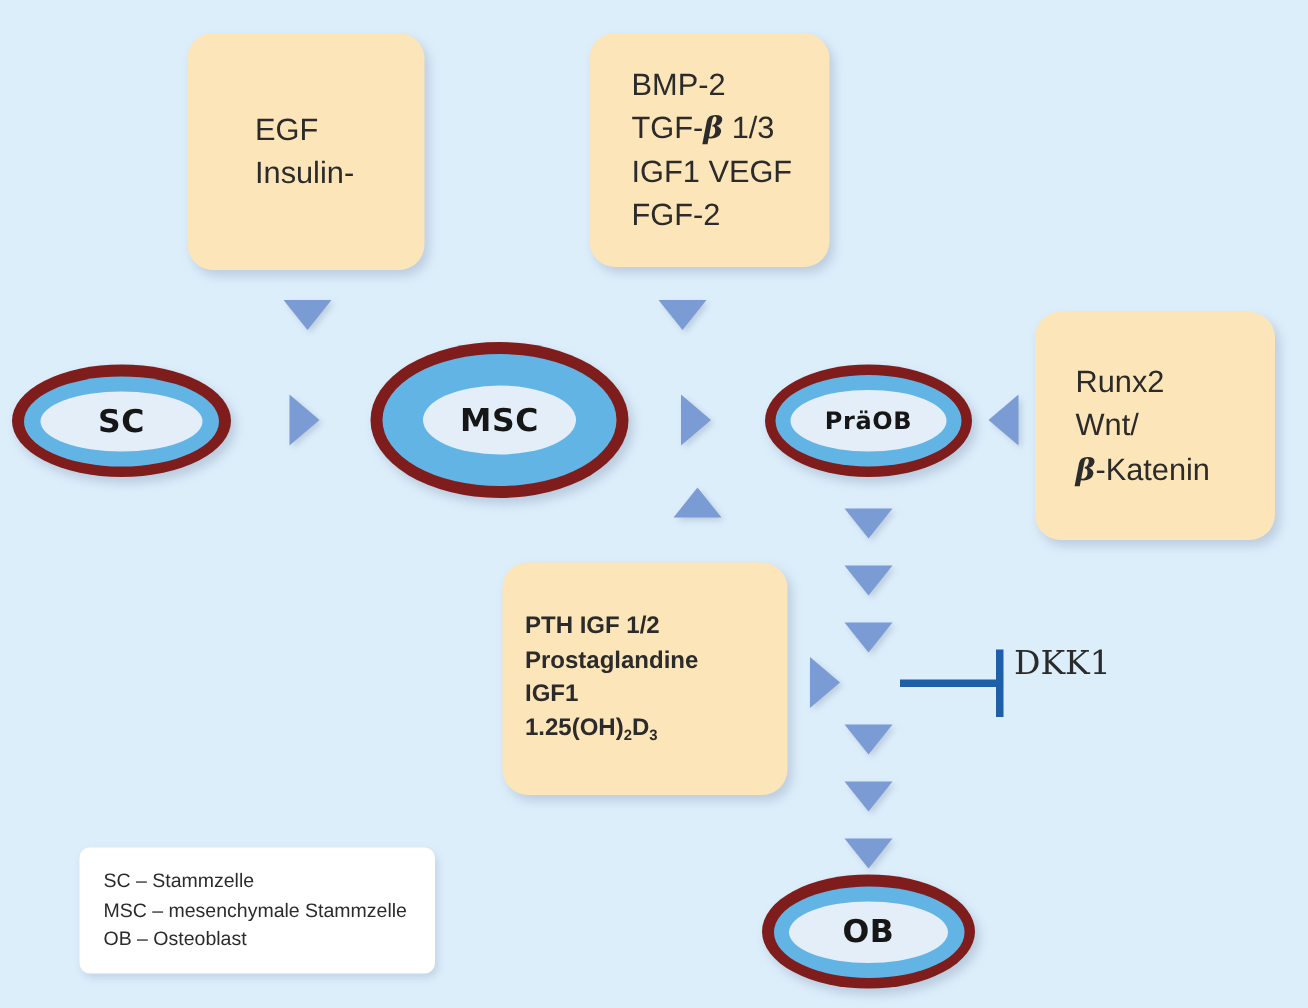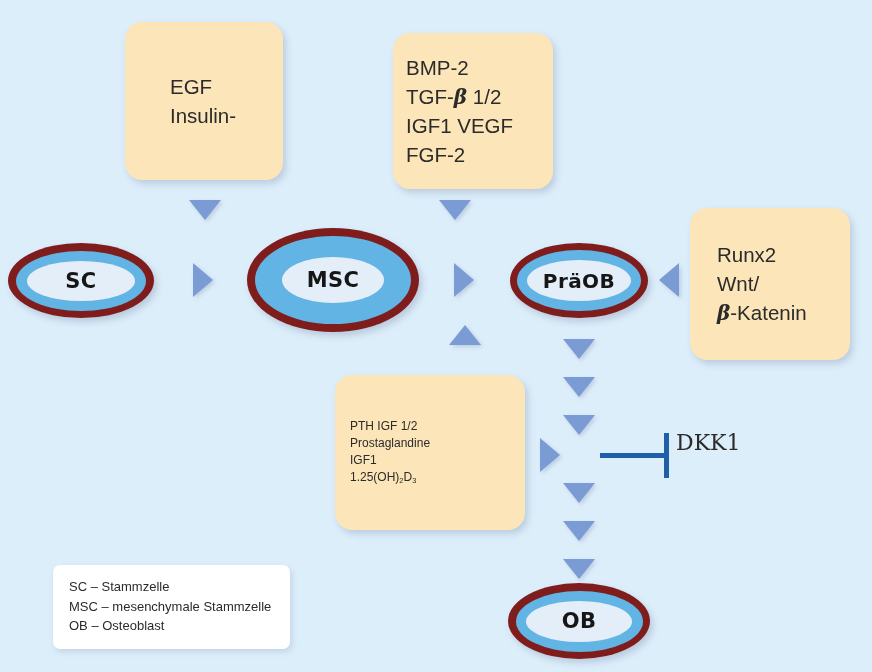--- a/index.html
+++ b/index.html
@@ -32,25 +32,25 @@
     flex-direction: column;
     justify-content: center;
   }
   .factor-box .line {
     color: #2b2b2b;
     font-size: 20.5px;
     line-height: 1.42;
     white-space: nowrap;
   }
   .factor-box.box-egf   { left:125px; top:22px;  width:158px; height:158px; padding-left:45px; }
-  .factor-box.box-bmp   { left:393px; top:33px;  width:160px; height:156px; padding-left:13px; }
+  .factor-box.box-bmp   { left:393px; top:22px;  width:160px; height:156px; padding-left:28px; }
   .factor-box.box-runx  { left:690px; top:208px; width:160px; height:152px; padding-left:27px; }
   .factor-box.box-pth   { left:335px; top:375px; width:190px; height:155px; padding-left:15px; }
 
-  .factor-box.box-pth .line { font-size: 12px; line-height: 1.40; }
+  .factor-box.box-pth .line { font-size: 16px; line-height: 1.40; font-weight: bold; }
 
   .ital-beta {
     font-family: "DejaVu Serif", serif;
     font-style: italic;
     font-weight: 700;
     font-size: 20px;
   }
   sub {
     font-size: 0.62em;
     vertical-align: -0.32em;
@@ -100,21 +100,21 @@
   
   .node-msc { left:247px; top:228px; width:172px; height:104px; }
   .node-msc .cell-ring { width:156px; height:88px; }
   .node-msc .cell-core { width:102px; height:46px; }
   .node-msc .cell-label { font-size:21px; }
 
   
   .node-praeob { left:510px; top:243px; width:138px; height:75px; }
   .node-praeob .cell-ring { width:124px; height:61px; }
   .node-praeob .cell-core { width:104px; height:41px; }
-  .node-praeob .cell-label { font-size:20px; }
+  .node-praeob .cell-label { font-size:16px; }
 
   
   .node-ob { left:508px; top:583px; width:142px; height:76px;justify-content:center; }
   .node-ob .cell-ring { width:127px; height:61px; }
   .node-ob .cell-core { width:106px; height:41px; }
   .node-ob .cell-label { font-size:21px; }
 
   
   .arrow {
     position: absolute;
@@ -188,21 +188,21 @@
 
 <div id="canvas">
 
   <div class="factor-box box-egf">
     <div class="line">EGF</div>
     <div class="line">Insulin-</div>
   </div>
 
   <div class="factor-box box-bmp">
     <div class="line">BMP-2</div>
-    <div class="line"><span>TGF-</span><span class="ital-beta">β</span><span> 1/2</span></div>
+    <div class="line"><span>TGF-</span><span class="ital-beta">β</span><span> 1/3</span></div>
     <div class="line">IGF1 VEGF</div>
     <div class="line">FGF-2</div>
   </div>
 
   <div class="factor-box box-runx">
     <div class="line">Runx2</div>
     <div class="line">Wnt/</div>
     <div class="line"><span class="ital-beta">β</span><span>-Katenin</span></div>
   </div>
 

